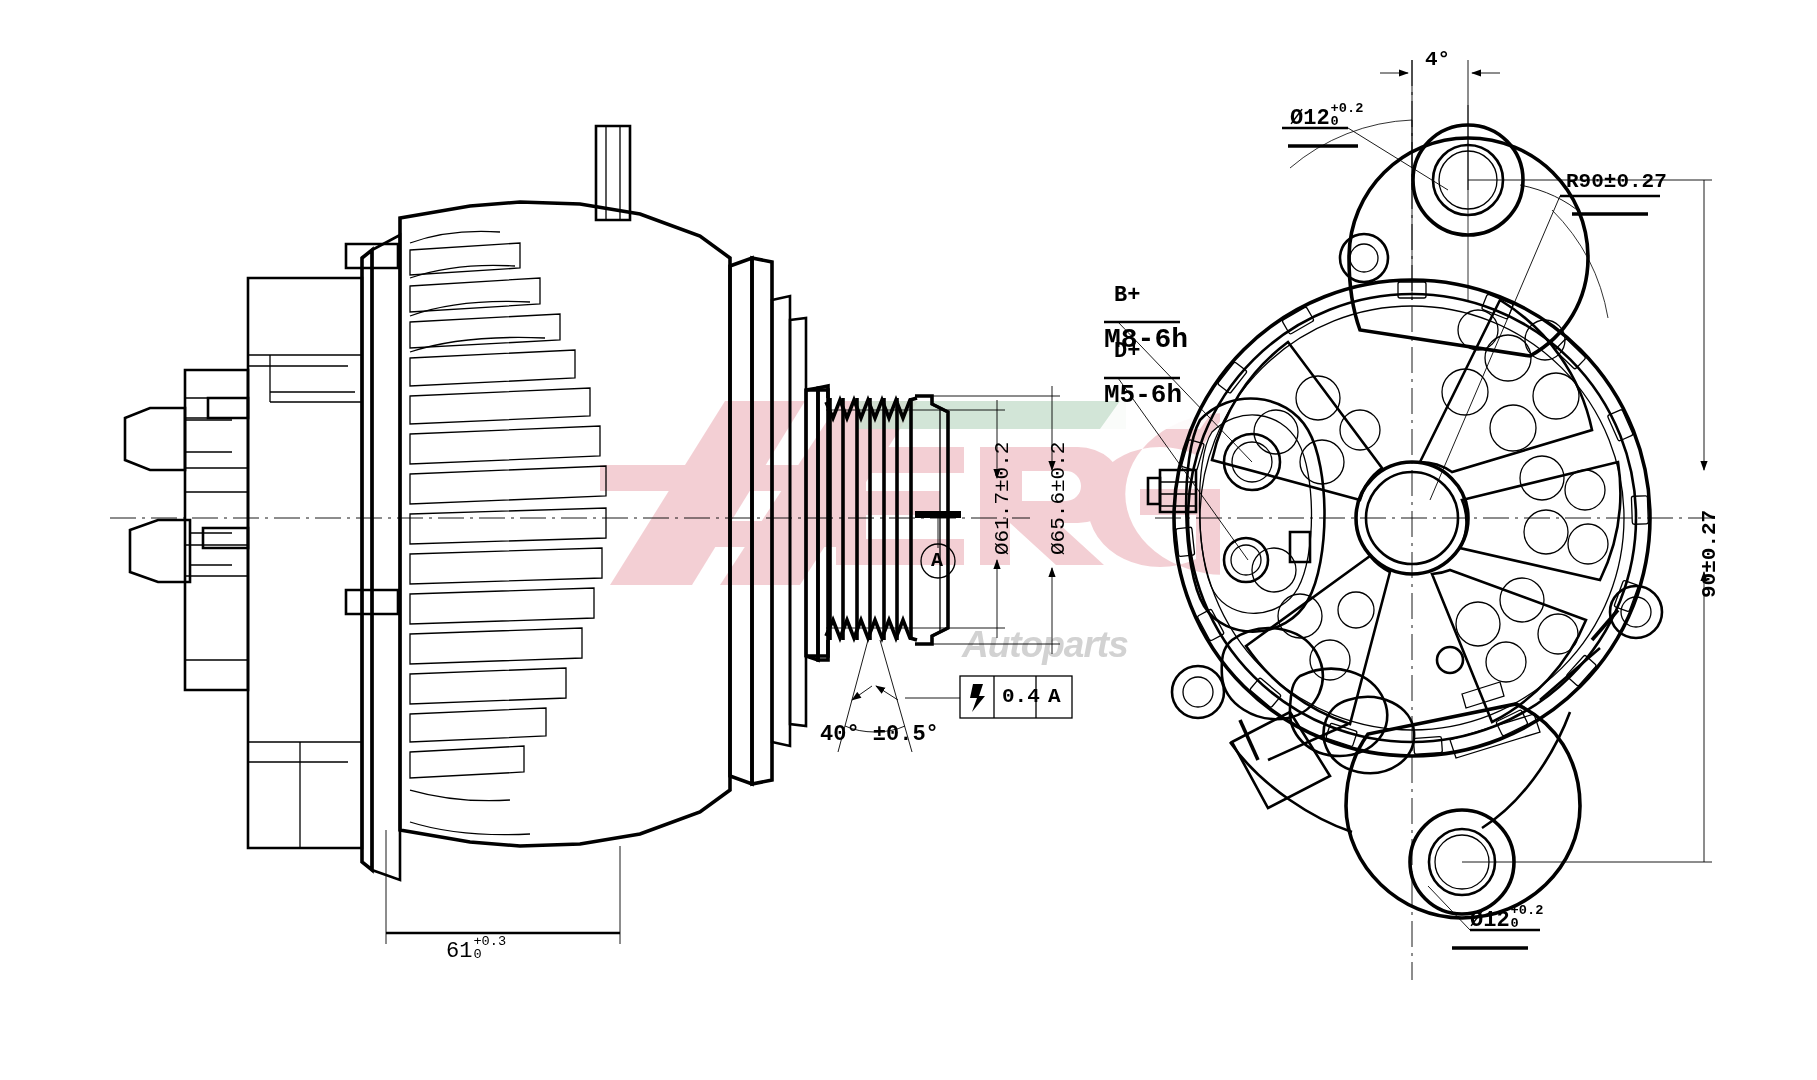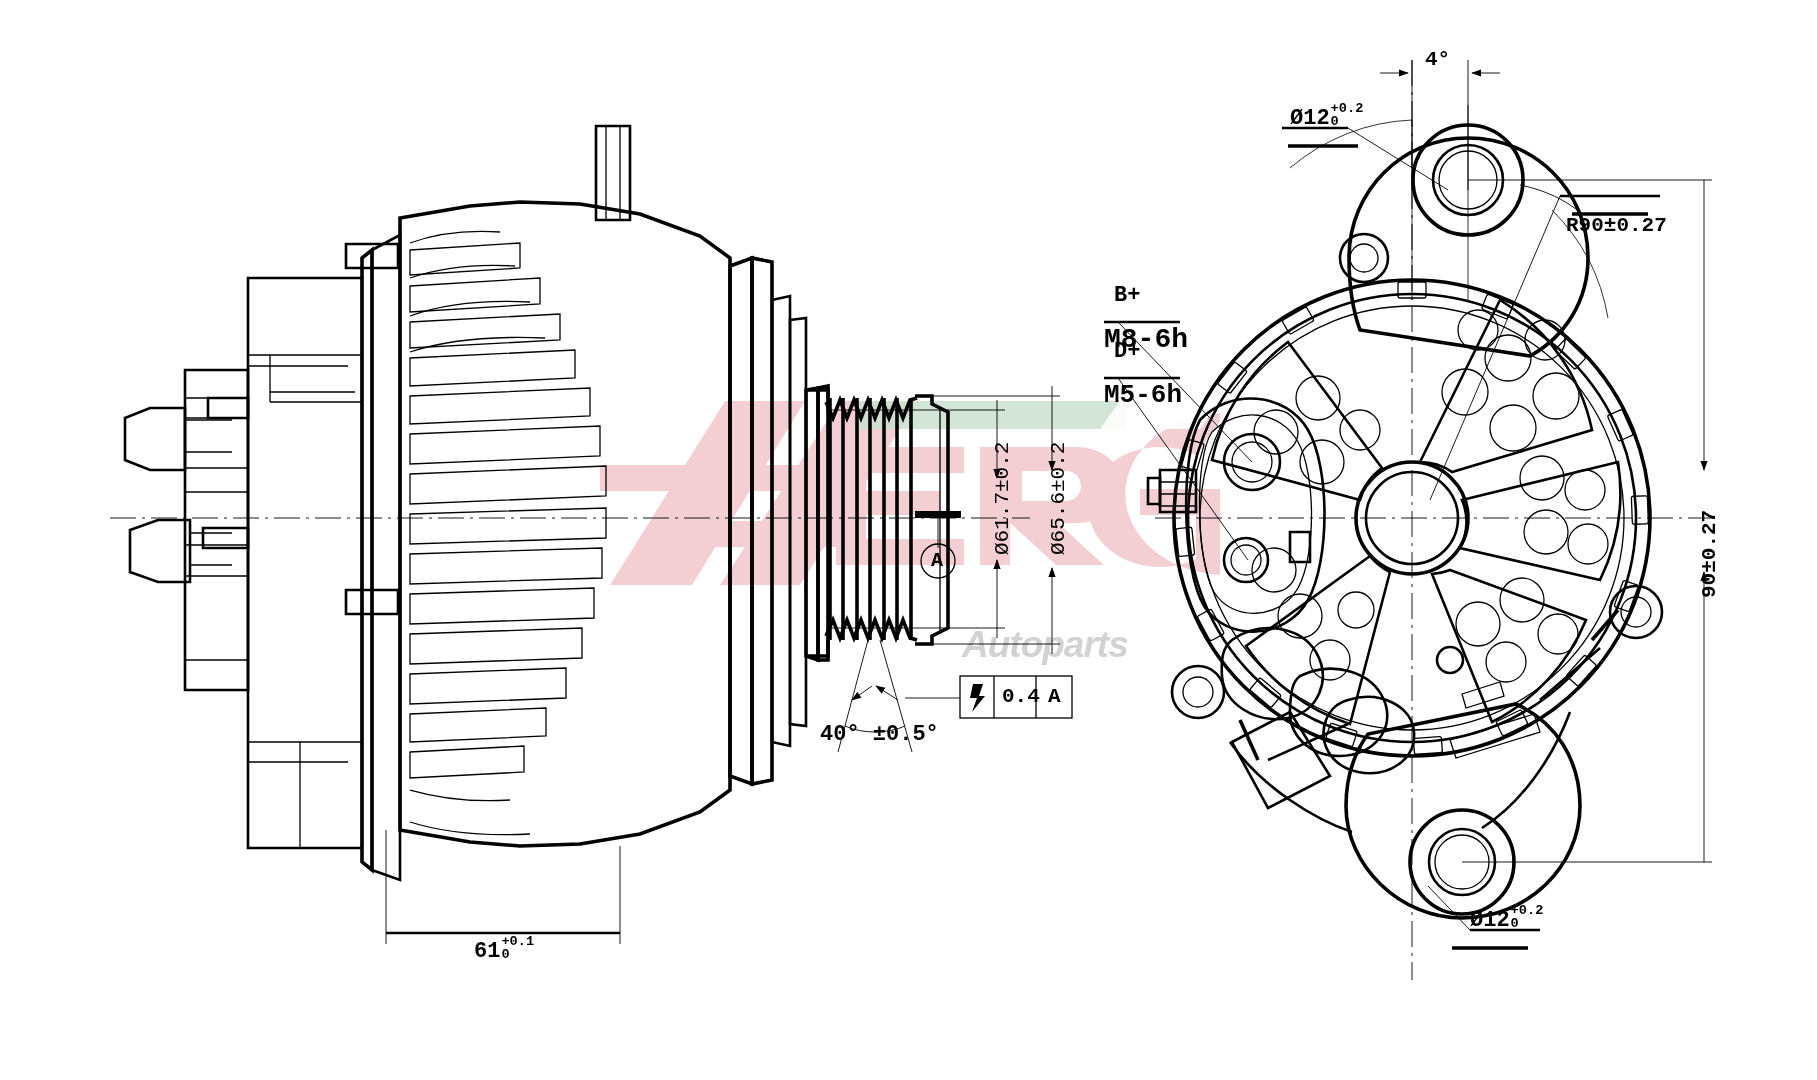--- a/index.html
+++ b/index.html
@@ -436,33 +436,33 @@
     <span>40° ±0.5°</span>
   </div>
 
   <div class="lbl mono" style="left:1002px;top:685px;font-size:21px;font-weight:bold;">
     <span>0.4</span>
   </div>
   <div class="lbl mono" style="left:1048px;top:685px;font-size:21px;font-weight:bold;">
     <span>A</span>
   </div>
 
-  <div class="lbl mono" style="left:474px;top:936px;font-size:22px;font-weight:bold;">
-    <span>61</span><span class="tol"><span>+0.1</span><span>0</span></span>
+  <div class="lbl mono" style="left:446px;top:936px;font-size:22px;font-weight:normal;">
+    <span>61</span><span class="tol"><span>+0.3</span><span>0</span></span>
   </div>
 
   <div class="lbl mono" style="left:1425px;top:48px;font-size:21px;font-weight:bold;">
     <span>4°</span>
   </div>
 
   <div class="lbl mono" style="left:1290px;top:103px;font-size:22px;font-weight:bold;">
     <span>Ø12</span><span class="tol"><span>+0.2</span><span>0</span></span>
   </div>
 
-  <div class="lbl mono" style="left:1566px;top:170px;font-size:21px;font-weight:bold;margin-top:44px;">
+  <div class="lbl mono" style="left:1566px;top:170px;font-size:21px;font-weight:bold;">
     <span>R90±0.27</span>
   </div>
 
   <div class="lbl mono" style="left:1114px;top:283px;font-size:22px;font-weight:bold;">
     <span>B+</span>
   </div>
   <div class="lbl mono" style="left:1104px;top:324px;font-size:28px;font-weight:bold;">
     <span>M8-6h</span>
   </div>
 

